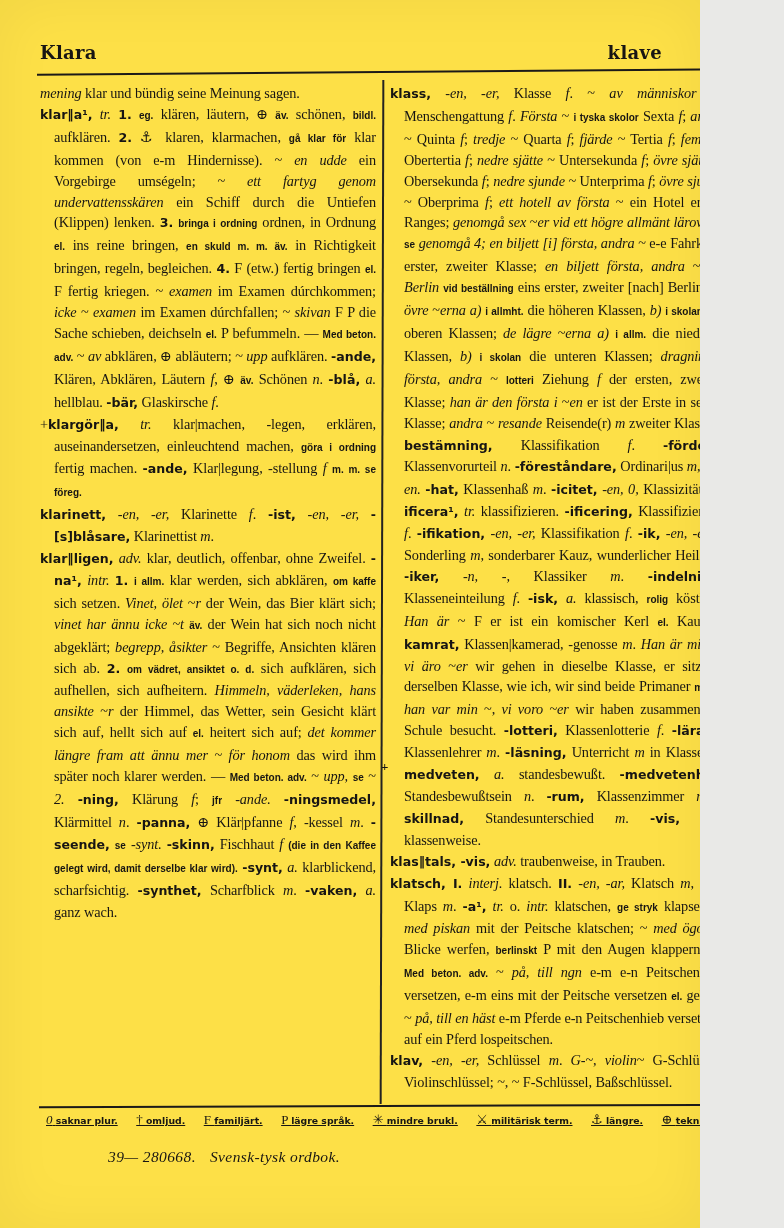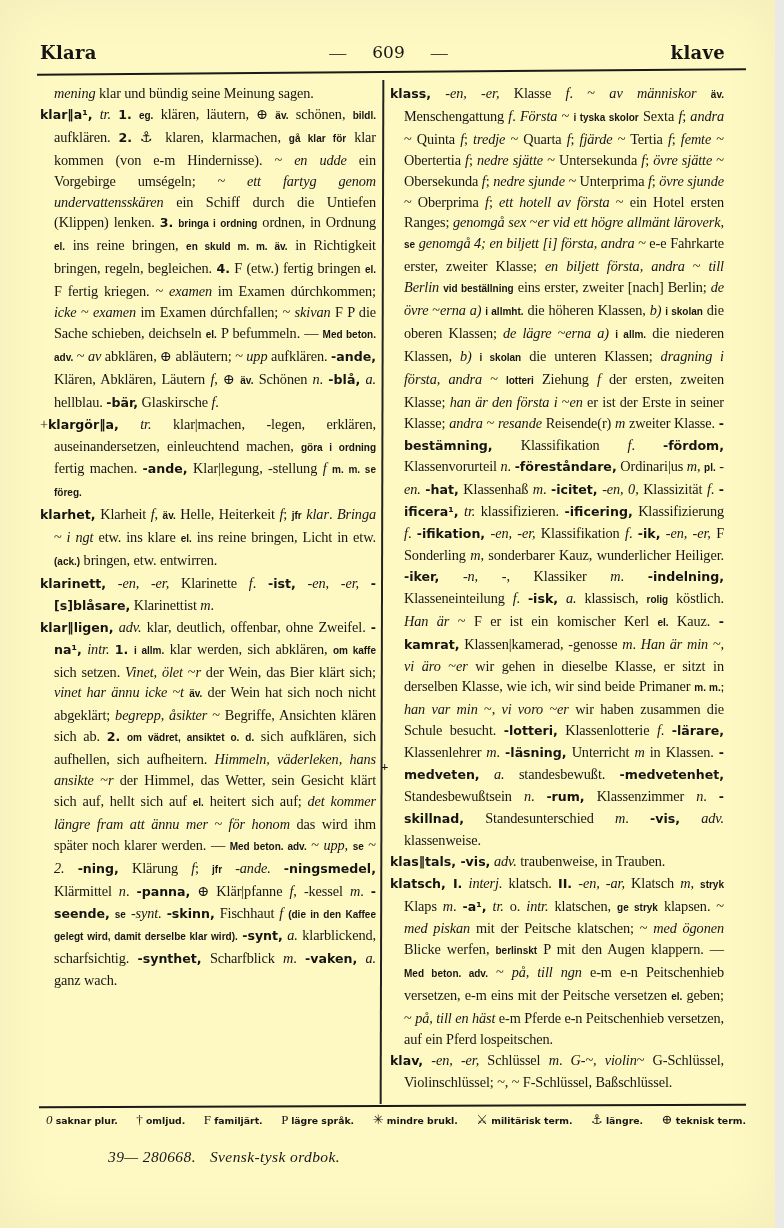--- a/index.html
+++ b/index.html
@@ -3,32 +3,32 @@
 <meta charset="utf-8">
 <style>
   html,body{margin:0;padding:0;}
   body{
     width:784px;height:1228px;
     background:#e9e9e7;
     font-family:"Liberation Serif","DejaVu Serif","DejaVu Sans",serif;
     color:#171513;
   }
   .page{
-    position:relative;width:775px;height:1228px;overflow:hidden;
-    background:#fef9c3;
+    position:relative;width:700px;height:1228px;overflow:hidden;
+    background:#fde047;
     box-shadow:inset 0 0 60px rgba(0,0,0,0.05);
   }
   
   .running-head{position:absolute;left:40px;right:38px;top:42px;height:26px;}
   .guide-left,.guide-right{
     position:absolute;top:0;font-weight:bold;font-size:18px;letter-spacing:.3px;
     font-family:"DejaVu Serif","Liberation Serif",serif;
   }
   .guide-left{left:0;}
-  .guide-right{right:12px;}
+  .guide-right{right:0;}
   .pageno-wrap{position:absolute;left:0;right:0;top:0;text-align:center;font-size:17px;}
   .pageno-wrap .dash{padding:0 26px;color:#222;}
   .pageno{font-family:"DejaVu Serif",serif;}
   .head-rule{
     position:absolute;left:37px;top:71px;width:709px;height:2px;background:#1c1a18;
     transform:rotate(-0.45deg);
   }
   
   .cols{position:absolute;left:40px;top:83px;width:706px;height:1020px;overflow:hidden;}
   .col{
@@ -37,69 +37,67 @@
     font-size:14.3px;line-height:20.9px;
     letter-spacing:-0.1px;
   }
   .col.left{left:0;}
   .col.right{left:350px;width:334px;}
   .col-divider{
     position:absolute;left:381px;top:80px;height:1024px;width:1.5px;background:#242220;
     transform:rotate(0.15deg);
   }
   p.entry{margin:0;padding-left:14px;text-indent:-14px;}
-  p.entry.cont{padding-left:0;text-indent:0;margin-left:14px;}
+  p.entry.cont{padding-left:0;text-indent:0;}
   b{font-family:"DejaVu Sans","Liberation Sans",sans-serif;font-size:0.88em;letter-spacing:0;}
   i{font-family:"Liberation Serif",serif;}
   .sm{
     font-family:Liberation Sans, sans-serif;
     font-size:10px;font-weight:bold;letter-spacing:0;
   }
   .plus{position:absolute;left:-11px;font-size:13px;font-weight:bold;}
   .col.right .plus{left:-9px;}
   
   .foot-rule{
     position:absolute;left:39px;top:1105px;width:707px;height:1.5px;background:#1c1a18;
     transform:rotate(-0.2deg);
   }
   .legend{
     position:absolute;left:46px;top:1112px;width:700px;
     display:flex;justify-content:space-between;align-items:baseline;
     white-space:nowrap;
   }
-  .legend-item{font-size:13px;}
+  .legend-item{font-size:13px;text-decoration:underline;}
   .lg-label{
     font-family:"DejaVu Sans","Liberation Sans",sans-serif;
     font-size:9.3px;font-weight:bold;
   }
   .imprint{
     position:absolute;left:108px;top:1148px;
     font-style:italic;font-size:15.5px;letter-spacing:.4px;
   }
   .imprint .ed{margin-right:14px;}
 </style>
 </head>
 <body>
 
 <div class="page">
 
   <div class="running-head">
     <span class="guide-left">Klara</span>
-    <span class="pageno-wrap"><span class="dash">—</span><span class="pageno">609</span><span class="dash">—</span></span>
     <span class="guide-right">klave</span>
   </div>
 
   <div class="head-rule"></div>
 
   <div class="cols">
     <div class="col left">
         <p class="entry cont"><i>mening</i> klar und bündig seine Meinung sagen.</p>
         <p class="entry"><b>klar‖a¹,</b> <i>tr.</i> <b>1.</b> <span class="sm">eg.</span> klären, läutern, ⊕ <span class="sm">äv.</span> schönen, <span class="sm">bildl.</span> aufklären. <b>2.</b> ⚓ klaren, klarmachen, <span class="sm">gå klar för</span> klar kommen (von e-m Hindernisse). ~ <i>en udde</i> ein Vorgebirge umségeln; ~ <i>ett fartyg genom undervattensskären</i> ein Schiff durch die Untiefen (Klippen) lenken. <b>3.</b> <span class="sm">bringa i ordning</span> ordnen, in Ordnung <span class="sm">el.</span> ins reine bringen, <span class="sm">en skuld m. m. äv.</span> in Richtigkeit bringen, regeln, begleichen. <b>4.</b> F (etw.) fertig bringen <span class="sm">el.</span> F fertig kriegen. ~ <i>examen</i> im Examen dúrchkommen; <i>icke</i> ~ <i>examen</i> im Examen dúrchfallen; ~ <i>skivan</i> F P die Sache schieben, deichseln <span class="sm">el.</span> P befummeln. — <span class="sm">Med beton. adv.</span> ~ <i>av</i> abklären, ⊕ abläutern; ~ <i>upp</i> aufklären. <b>-ande,</b> Klären, Abklären, Läutern <i>f</i>, ⊕ <span class="sm">äv.</span> Schönen <i>n</i>. <b>-blå,</b> <i>a.</i> hellblau. <b>-bär,</b> Glaskirsche <i>f</i>.</p>
         <p class="entry">+<b>klargör‖a,</b> <i>tr.</i> klar|machen, -legen, erklären, auseinandersetzen, einleuchtend machen, <span class="sm">göra i ordning</span> fertig machen. <b>-ande,</b> Klar|legung, -stellung <i>f</i> <span class="sm">m. m. se föreg.</span></p>
-        <p class="entry"><b>klarhet,</b> Klarheit <i>f</i>, <span class="sm">äv.</span> Helle, Heiterkeit <i>f</i>; <span class="sm">jfr</span> <i>klar</i>. <i>Bringa</i> ~ <i>i ngt</i> etw. ins klare <span class="sm">el.</span> ins reine bringen, Licht in etw. <span class="sm">(ack.)</span> bringen, etw. entwirren.</p>
         <p class="entry"><b>klarinett,</b> <i>-en, -er,</i> Klarinette <i>f</i>. <b>-ist,</b> <i>-en, -er,</i> <b>-[s]blåsare,</b> Klarinettist <i>m</i>.</p>
         <p class="entry"><b>klar‖ligen,</b> <i>adv.</i> klar, deutlich, offenbar, ohne Zweifel. <b>-na¹,</b> <i>intr.</i> <b>1.</b> <span class="sm">i allm.</span> klar werden, sich abklären, <span class="sm">om kaffe</span> sich setzen. <i>Vinet, ölet</i> ~<i>r</i> der Wein, das Bier klärt sich; <i>vinet har ännu icke</i> ~<i>t</i> <span class="sm">äv.</span> der Wein hat sich noch nicht abgeklärt; <i>begrepp, åsikter</i> ~ Begriffe, Ansichten klären sich ab. <b>2.</b> <span class="sm">om vädret, ansiktet o. d.</span> sich aufklären, sich aufhellen, sich aufheitern. <i>Himmeln, väderleken, hans ansikte</i> ~<i>r</i> der Himmel, das Wetter, sein Gesicht klärt sich auf, hellt sich auf <span class="sm">el.</span> heitert sich auf; <i>det kommer längre fram att ännu mer</i> ~ <i>för honom</i> das wird ihm später noch klarer werden. — <span class="sm">Med beton. adv.</span> ~ <i>upp,</i> <span class="sm">se</span> ~ <i>2.</i> <b>-ning,</b> Klärung <i>f</i>; <span class="sm">jfr</span> <i>-ande.</i> <b>-ningsmedel,</b> Klärmittel <i>n</i>. <b>-panna,</b> ⊕ Klär|pfanne <i>f</i>, -kessel <i>m</i>. <b>-seende,</b> <span class="sm">se</span> <i>-synt.</i> <b>-skinn,</b> Fischhaut <i>f</i> <span class="sm">(die in den Kaffee gelegt wird, damit derselbe klar wird).</span> <b>-synt,</b> <i>a.</i> klarblickend, scharfsichtig. <b>-synthet,</b> Scharfblick <i>m</i>. <b>-vaken,</b> <i>a.</i> ganz wach.</p>
       </div>
     <div class="col right">
         <p class="entry"><b>klass,</b> <i>-en, -er,</i> Klasse <i>f</i>. ~ <i>av människor</i> <span class="sm">äv.</span> Menschengattung <i>f</i>. <i>Första</i> ~ <span class="sm">i tyska skolor</span> Sexta <i>f</i>; <i>andra</i> ~ Quinta <i>f</i>; <i>tredje</i> ~ Quarta <i>f</i>; <i>fjärde</i> ~ Tertia <i>f</i>; <i>femte</i> ~ Obertertia <i>f</i>; <i>nedre sjätte</i> ~ Untersekunda <i>f</i>; <i>övre sjätte</i> ~ Obersekunda <i>f</i>; <i>nedre sjunde</i> ~ Unterprima <i>f</i>; <i>övre sjunde</i> ~ Oberprima <i>f</i>; <i>ett hotell av första</i> ~ ein Hotel ersten Ranges; <i>genomgå sex</i> ~<i>er vid ett högre allmänt läroverk,</i> <span class="sm">se</span> <i>genomgå 4;</i> <i>en biljett [i] första, andra</i> ~ e-e Fahrkarte erster, zweiter Klasse; <i>en biljett första, andra</i> ~ <i>till Berlin</i> <span class="sm">vid beställning</span> eins erster, zweiter [nach] Berlin; <i>de övre</i> ~<i>erna a)</i> <span class="sm">i allmht.</span> die höheren Klassen, <i>b)</i> <span class="sm">i skolan</span> die oberen Klassen; <i>de lägre</i> ~<i>erna a)</i> <span class="sm">i allm.</span> die niederen Klassen, <i>b)</i> <span class="sm">i skolan</span> die unteren Klassen; <i>dragning i första, andra</i> ~ <span class="sm">lotteri</span> Ziehung <i>f</i> der ersten, zweiten Klasse; <i>han är den första i</i> ~<i>en</i> er ist der Erste in seiner Klasse; <i>andra</i> ~ <i>resande</i> Reisende(r) <i>m</i> zweiter Klasse. <b>-bestämning,</b> Klassifikation <i>f</i>. <b>-fördom,</b> Klassenvorurteil <i>n</i>. <b>-föreståndare,</b> Ordinari|us <i>m</i>, <span class="sm">pl.</span> <i>-en.</i> <b>-hat,</b> Klassenhaß <i>m</i>. <b>-icitet,</b> <i>-en, 0,</i> Klassizität <i>f</i>. <b>-ificera¹,</b> <i>tr.</i> klassifizieren. <b>-ificering,</b> Klassifizierung <i>f</i>. <b>-ifikation,</b> <i>-en, -er,</i> Klassifikation <i>f</i>. <b>-ik,</b> <i>-en, -er,</i> F Sonderling <i>m</i>, sonderbarer Kauz, wunderlicher Heiliger. <b>-iker,</b> <i>-n, -,</i> Klassiker <i>m</i>. <b>-indelning,</b> Klasseneinteilung <i>f</i>. <b>-isk,</b> <i>a.</i> klassisch, <span class="sm">rolig</span> köstlich. <i>Han är</i> ~ F er ist ein komischer Kerl <span class="sm">el.</span> Kauz. <b>-kamrat,</b> Klassen|kamerad, -genosse <i>m</i>. <i>Han är min</i> ~, <i>vi äro</i> ~<i>er</i> wir gehen in dieselbe Klasse, er sitzt in derselben Klasse, wie ich, wir sind beide Primaner <span class="sm">m. m.;</span> <i>han var min</i> ~, <i>vi voro</i> ~<i>er</i> wir haben zusammen die Schule besucht. <b>-lotteri,</b> Klassenlotterie <i>f</i>. <b>-lärare,</b> Klassenlehrer <i>m</i>. <b>-läsning,</b> Unterricht <i>m</i> in Klassen. <b>-medveten,</b> <i>a.</i> standesbewußt. <b>-medvetenhet,</b> Standesbewußtsein <i>n</i>. <b>-rum,</b> Klassenzimmer <i>n</i>. <b>-skillnad,</b> Standesunterschied <i>m</i>. <b>-vis,</b> <i>adv.</i> klassenweise.</p>
         <p class="entry"><b>klas‖tals, -vis,</b> <i>adv.</i> traubenweise, in Trauben.</p>
         <p class="entry"><b>klatsch, I.</b> <i>interj.</i> klatsch. <b>II.</b> <i>-en, -ar,</i> Klatsch <i>m</i>, <span class="sm">stryk</span> Klaps <i>m</i>. <b>-a¹,</b> <i>tr.</i> o. <i>intr.</i> klatschen, <span class="sm">ge stryk</span> klapsen. ~ <i>med piskan</i> mit der Peitsche klatschen; ~ <i>med ögonen</i> Blicke werfen, <span class="sm">berlinskt</span> P mit den Augen klappern. — <span class="sm">Med beton. adv.</span> ~ <i>på, till ngn</i> e-m e-n Peitschenhieb versetzen, e-m eins mit der Peitsche versetzen <span class="sm">el.</span> geben; ~ <i>på, till en häst</i> e-m Pferde e-n Peitschenhieb versetzen, auf ein Pferd lospeitschen.</p>
         <p class="entry"><b>klav,</b> <i>-en, -er,</i> Schlüssel <i>m</i>. <i>G-</i>~, <i>violin</i>~ G-Schlüssel, Violinschlüssel; ~, ~ F-Schlüssel, Baßschlüssel.</p>
         <span class="plus" style="top: 674px;">+</span>
       </div>

